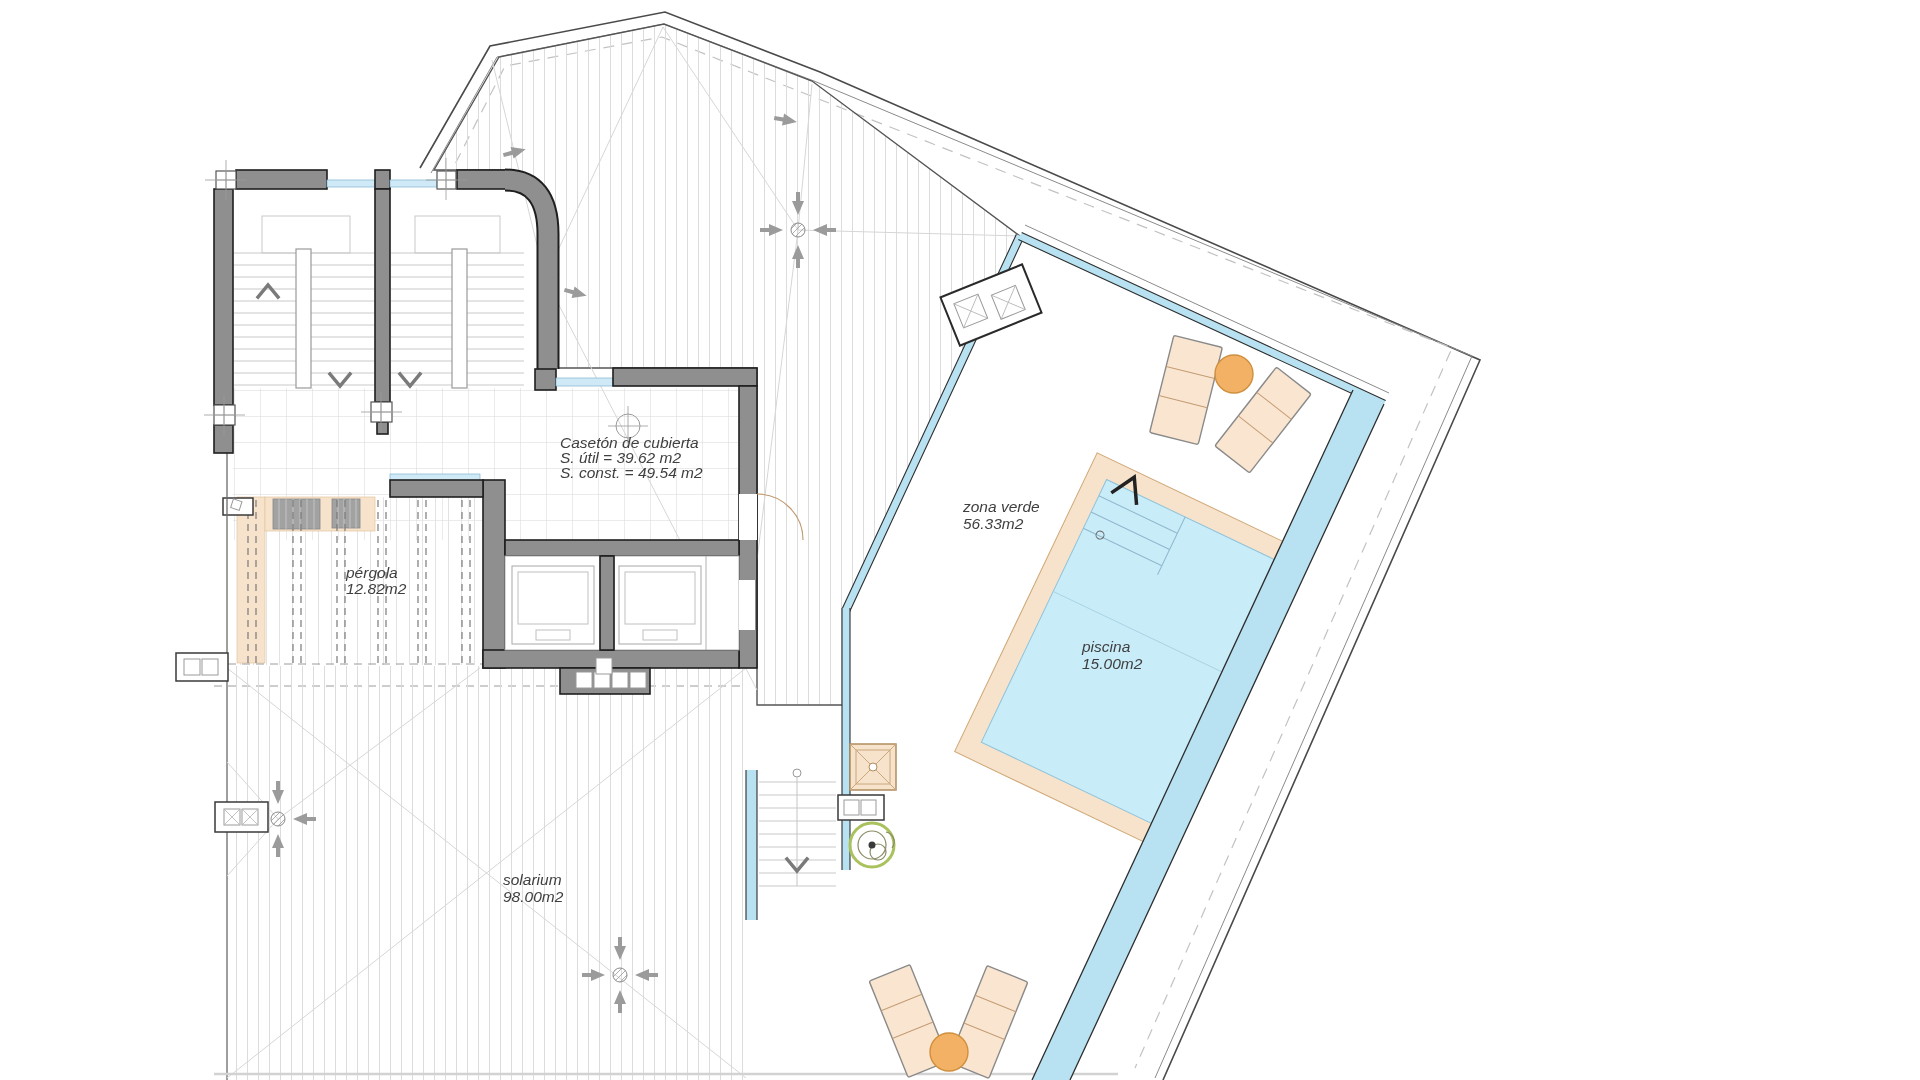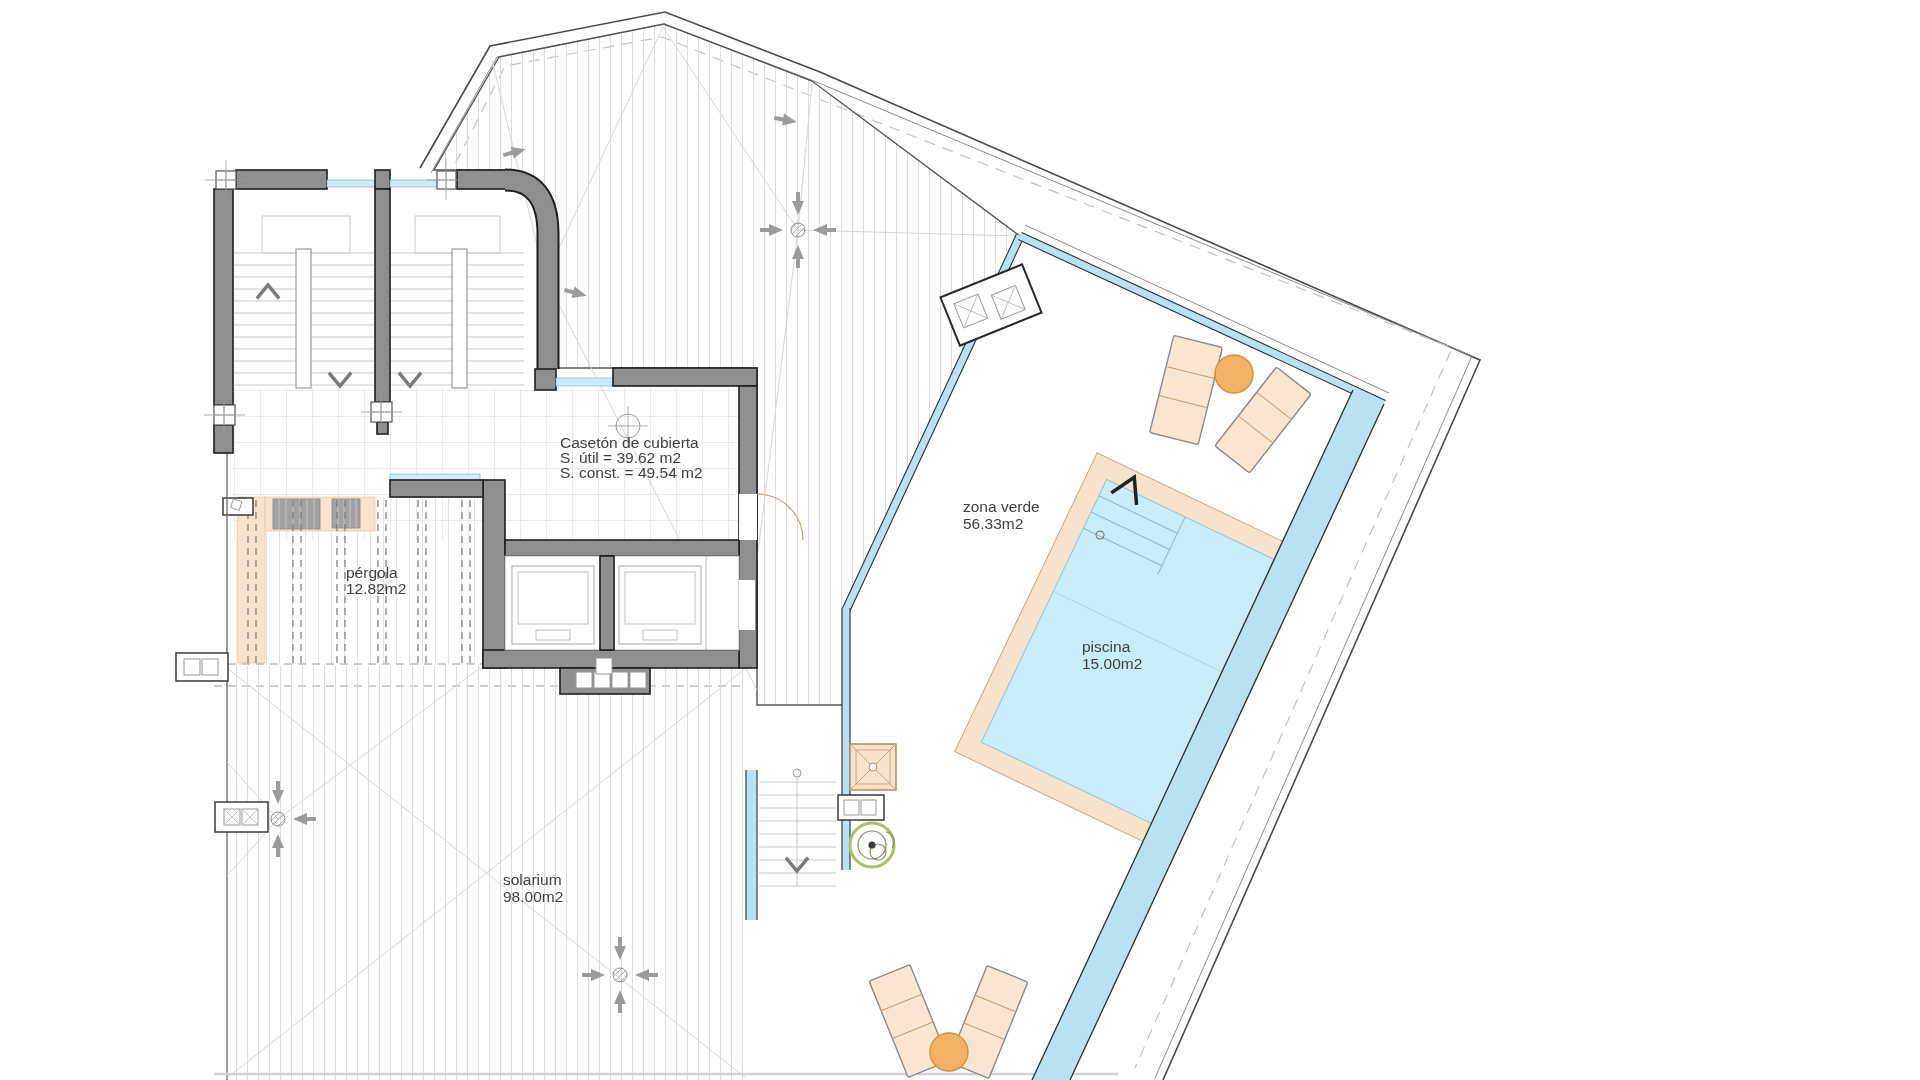--- a/index.html
+++ b/index.html
@@ -1,16 +1,16 @@
 <!DOCTYPE html>
 <html style="--background: #ffffff; --wall: #8f8f8f; --wall_outline: #1f1f1f; --glass: #b8e2f2; --water: #c9ecf9; --coping: #f7e3cb; --lounger: #fae6d0; --lounger_border: #8a8a8a; --table: #f2b164; --plant: #a9c25d; --text: #3f3f3f; --drain_arrow: #9b9b9b;"><head>
 <meta charset="utf-8">
 <style>
   html,body{margin:0;padding:0;background:#fff;}
-  .stage{width:1600px;height:1080px;position:relative;background:var(--background,#fff);overflow:hidden;}
+  .stage{width:1600px;height:1080px;position:relative;background:var(--background,#fff);overflow:hidden;font-style:italic;}
   svg{display:block;}
   .wall{fill:var(--wall);stroke:var(--wall_outline);stroke-width:1.6;}
   .wallcurve-o{fill:none;stroke:var(--wall_outline);stroke-width:23;}
   .wallcurve-i{fill:none;stroke:var(--wall);stroke-width:19;}
   .glass{fill:var(--glass);}
   .glassline{stroke:#2e2e2e;stroke-width:1.1;fill:none;}
   .water{fill:var(--water);}
   .coping{fill:var(--coping);stroke:#cfa878;stroke-width:1;}
   .lounger{fill:var(--lounger);stroke:var(--lounger_border);stroke-width:1.4;}
   .loungerline{stroke:#c39c74;stroke-width:1;fill:none;}

